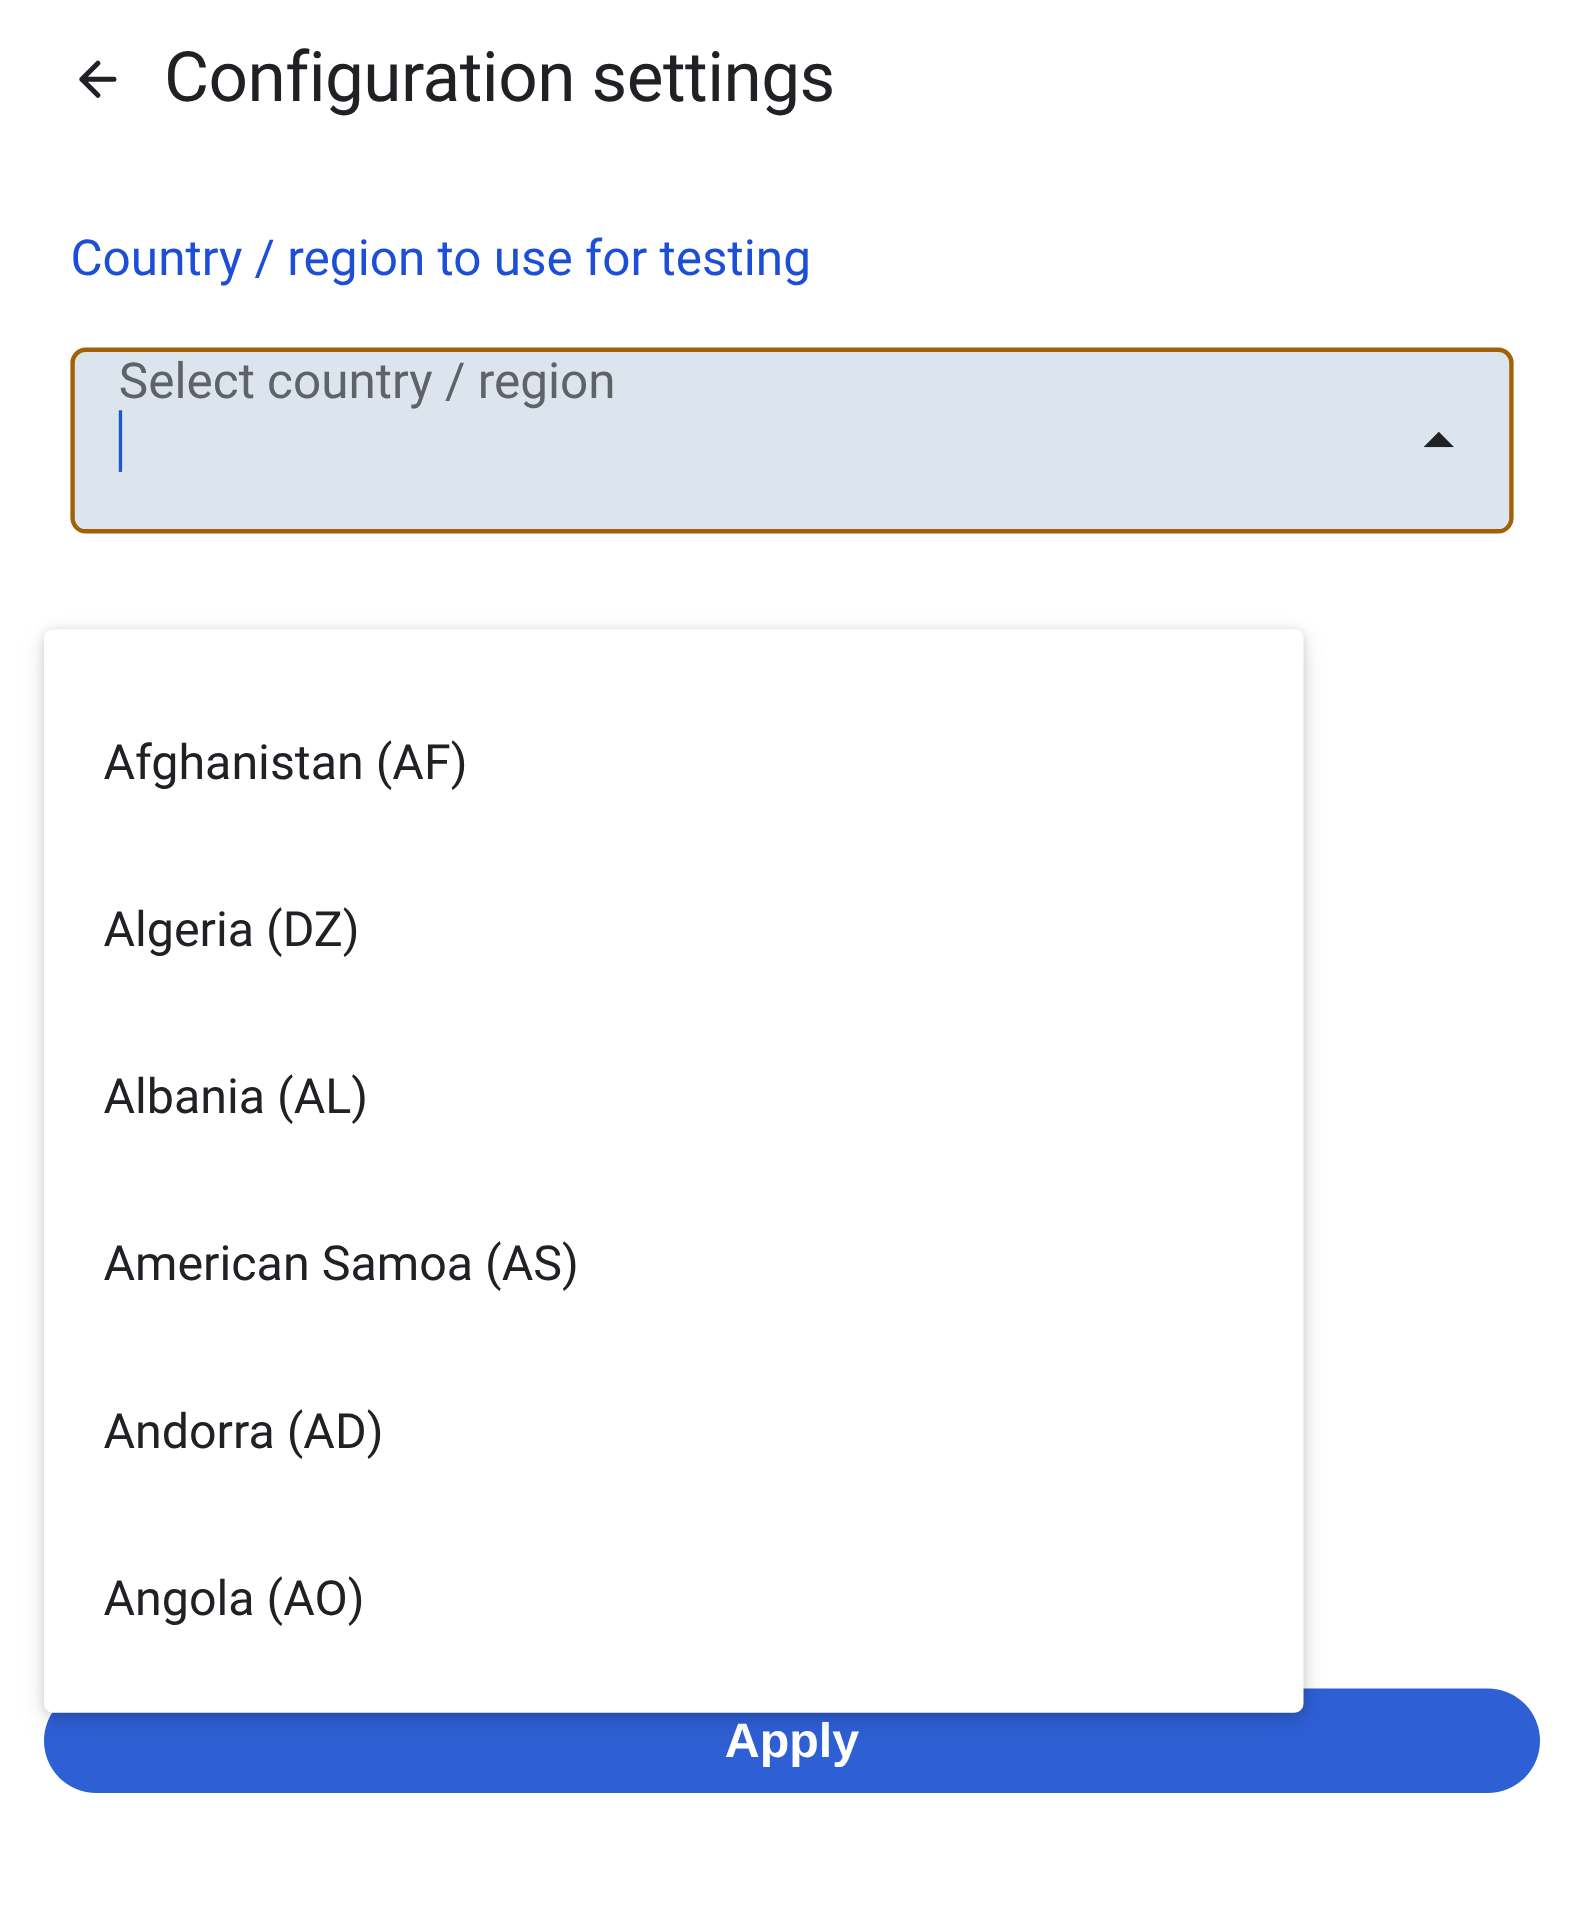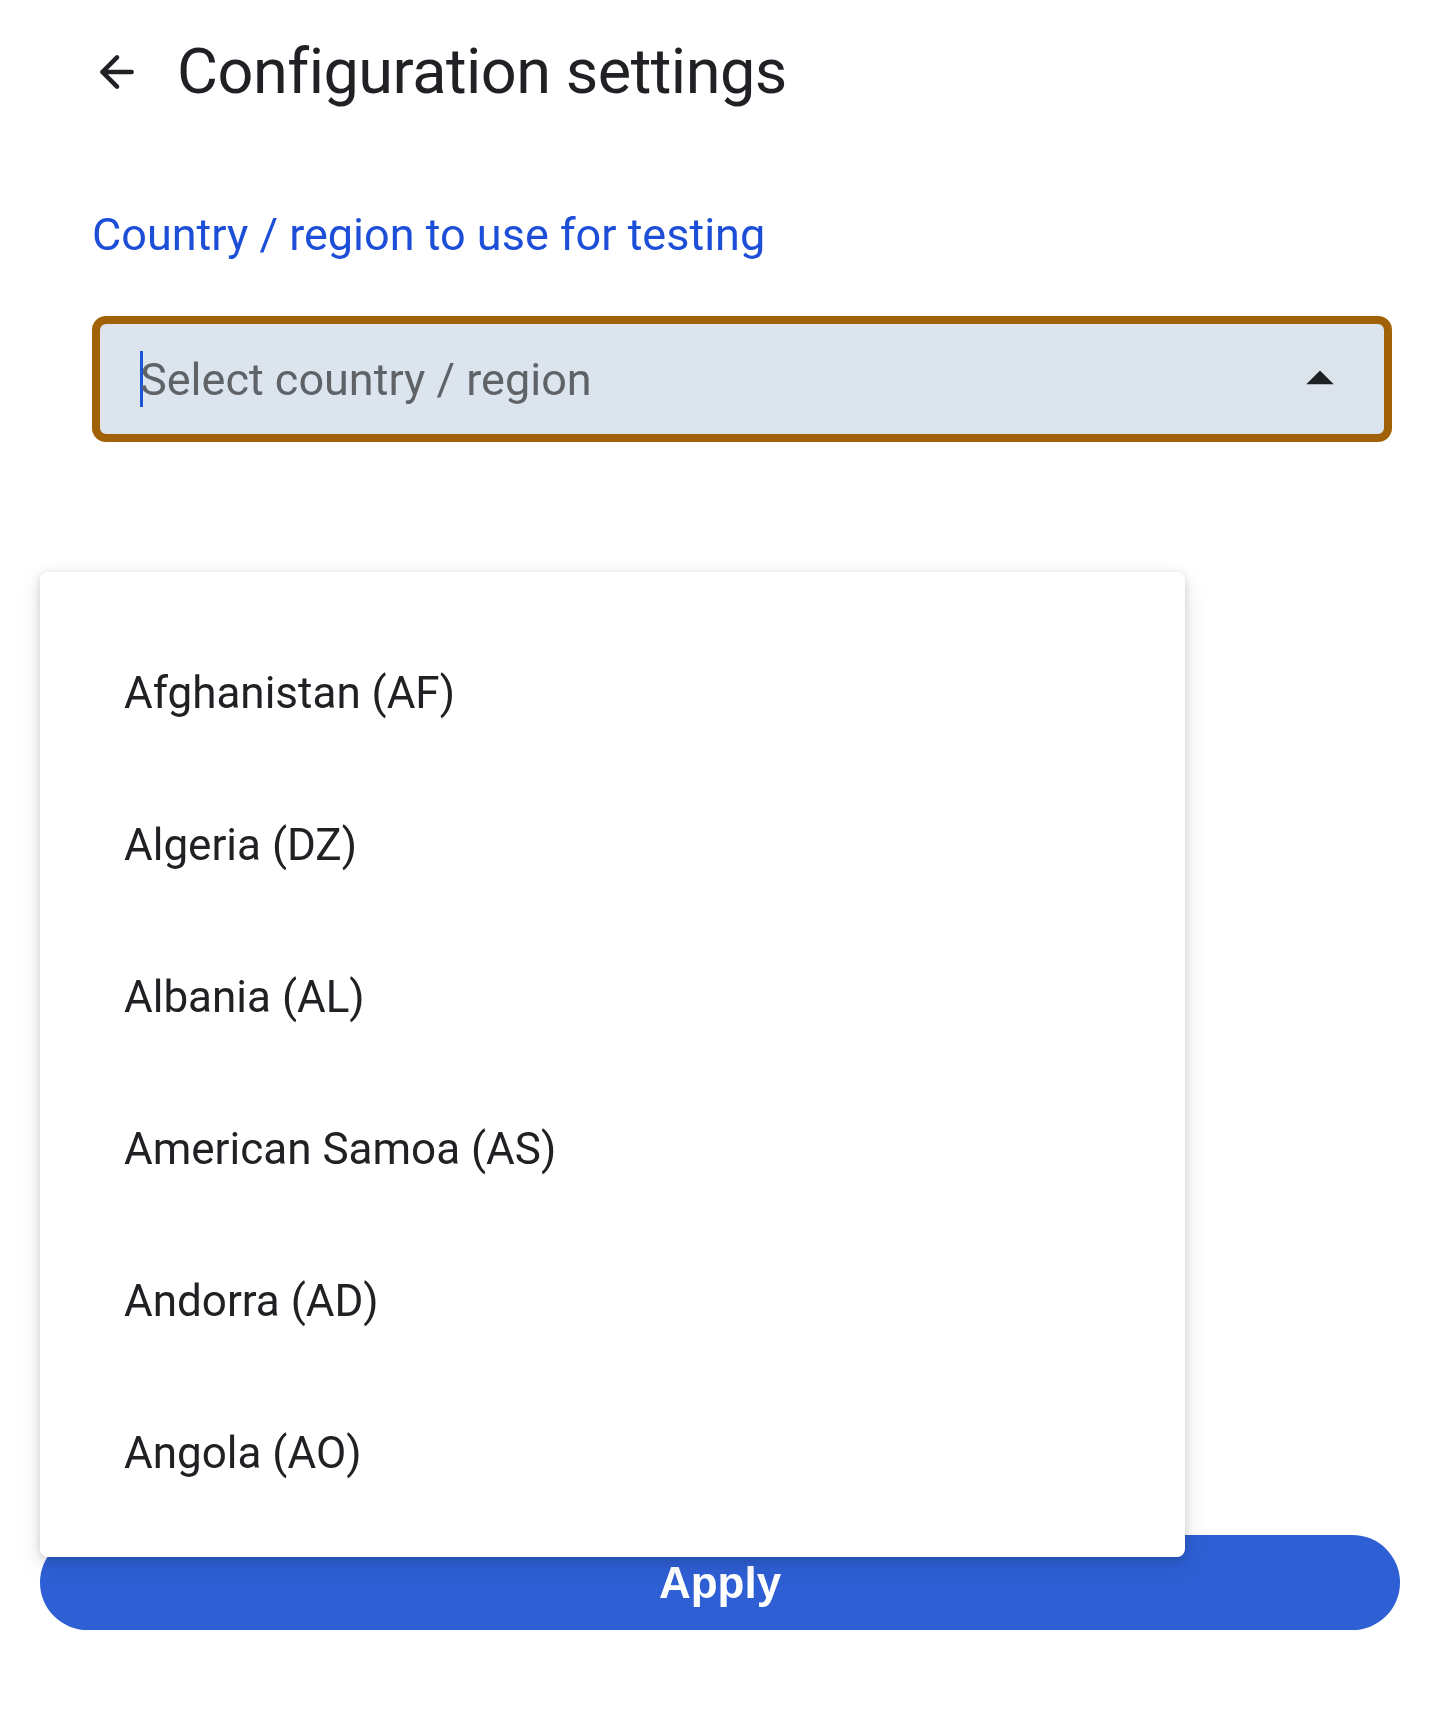--- a/index.html
+++ b/index.html
@@ -10,22 +10,21 @@
 
     body {
       font-family: 'Roboto', -apple-system, BlinkMacSystemFont, 'Segoe UI', Arial, sans-serif;
       background: #ffffff;
       width: 1440px;
       height: 1735px;
       position: relative;
     }
 
     .container {
-      padding: 35px 48px;
-      margin-left: 44px;
+      padding: 35px 64px;
     }
 
     .header {
       display: flex;
       align-items: center;
       gap: 35px;
       margin-bottom: 100px;
     }
 
     .back-icon {
@@ -53,26 +52,26 @@
       font-size: 45px;
       font-weight: 400;
       color: #1d4ed8;
       margin-bottom: 55px;
       letter-spacing: 0px;
     }
 
     .select-field {
       position: relative;
       width: 100%;
-      height: 126px;
+      height: 169px;
       background: #dce5ee;
-      border: 8px solid #a16207;
+      border: 4px solid #a16207;
       border-radius: 14px;
       display: flex;
-      align-items: center;
+      align-items: flex-start;
       padding: 0 40px;
       cursor: pointer;
       margin-bottom: 75px;
     }
 
     .select-placeholder {
       font-size: 45px;
       color: #5f6368;
       font-weight: 400;
       position: relative;
@@ -108,21 +107,21 @@
       height: 985px;
       background: #ffffff;
       border-radius: 8px;
       box-shadow: 0 2px 10px rgba(0, 0, 0, 0.15), 0 8px 25px rgba(0, 0, 0, 0.1);
       overflow: hidden;
       z-index: 10;
       padding-top: 45px;
     }
 
     .dropdown-item {
-      padding: 50px 84px;
+      padding: 50px 54px;
       font-size: 44px;
       font-weight: 400;
       color: #202124;
       cursor: pointer;
     }
 
     .apply-button {
       position: absolute;
       left: 40px;
       right: 40px;

